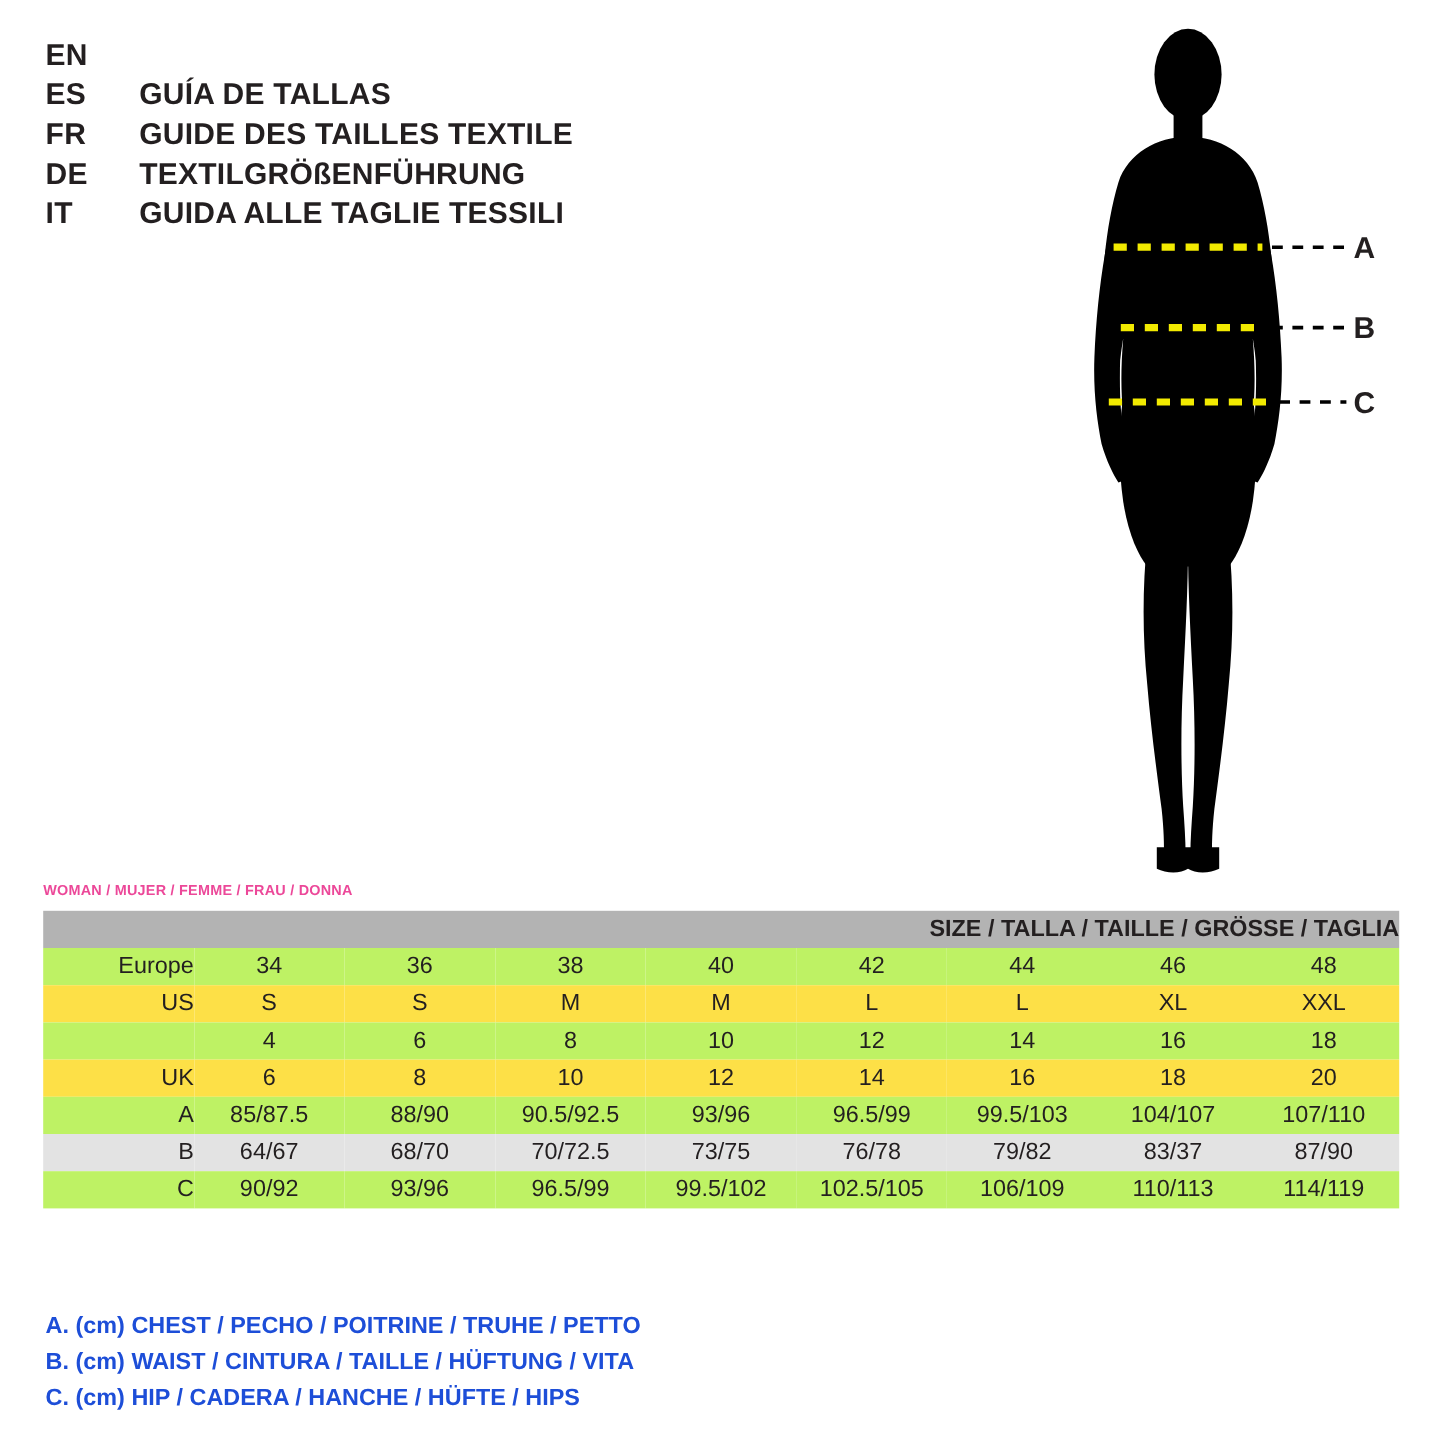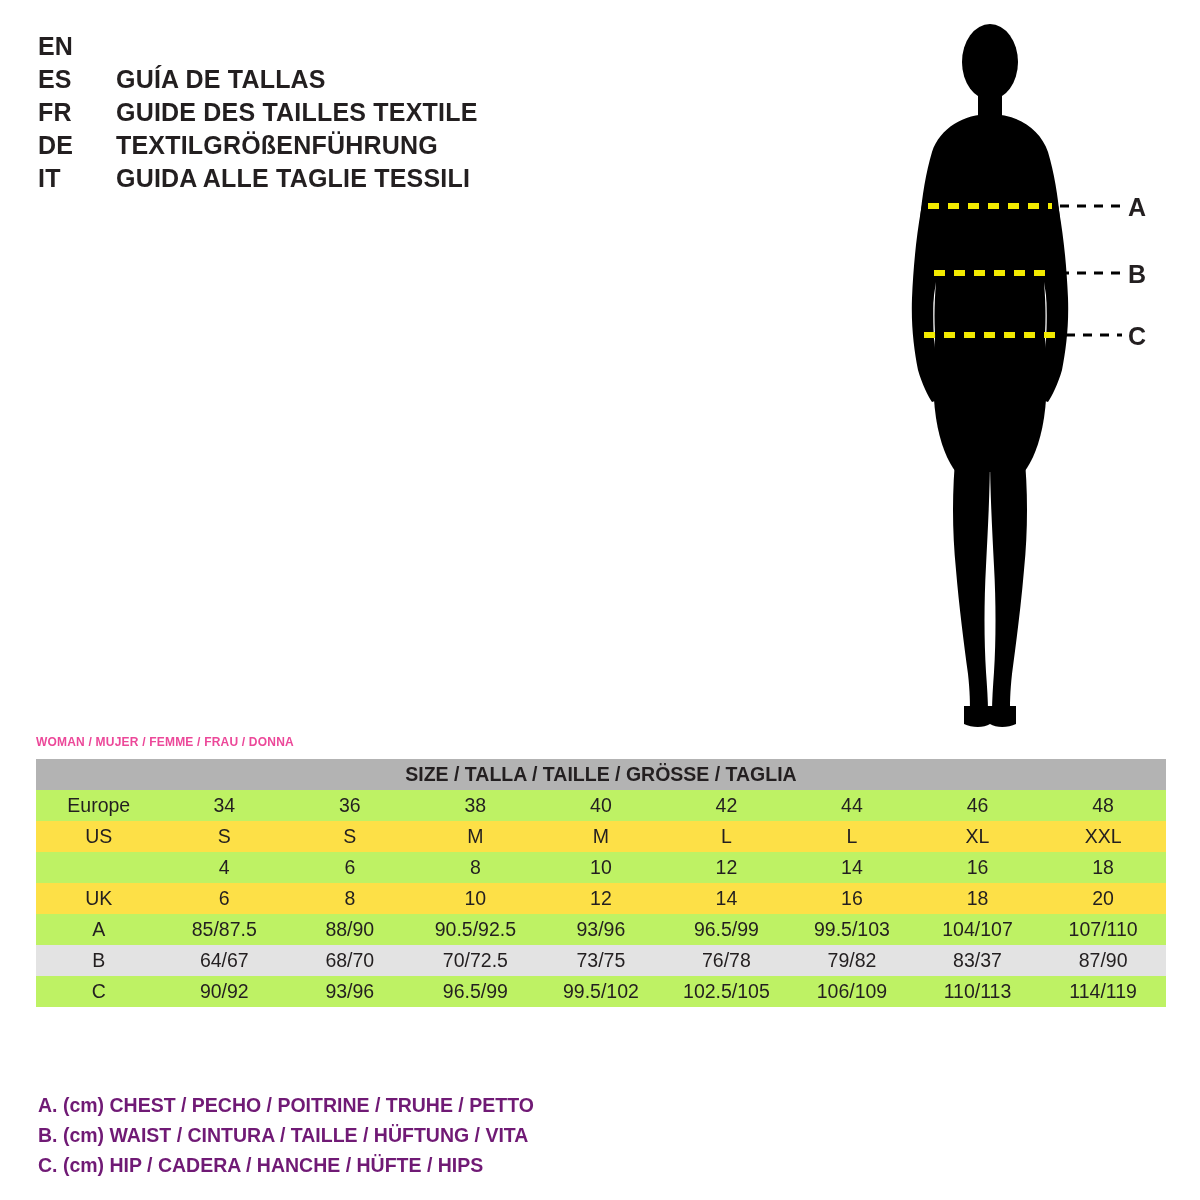--- a/index.html
+++ b/index.html
@@ -80,21 +80,21 @@
     table-layout: fixed;
   }
   table#size-table td {
     font-size: 19.5px;
     color: #231f20;
     padding: 0;
     height: 31px;
     vertical-align: middle;
   }
   td.rowlabel {
-    text-align: center;
+    text-align: right;
     padding-left: 6px;
     width: 172px;
   }
   td.val {
     text-align: center;
   }
   tr.header-row td {
     background: #b3b3b3;
     font-weight: bold;
     height: 30px;
@@ -106,21 +106,21 @@
   
   #footnotes {
     position: absolute;
     left: 38px;
     top: 1090px;
     width: 900px;
   }
   .footnote {
     font-size: 19.5px;
     font-weight: bold;
-    color: #701a75;
+    color: #1d4ed8;
     line-height: 30px;
     white-space: nowrap;
   }
 </style>
 </head>
 <body>
 
 <div id="header-langs">
   <div class="lang-row">
     <span class="lang-code">EN</span>

